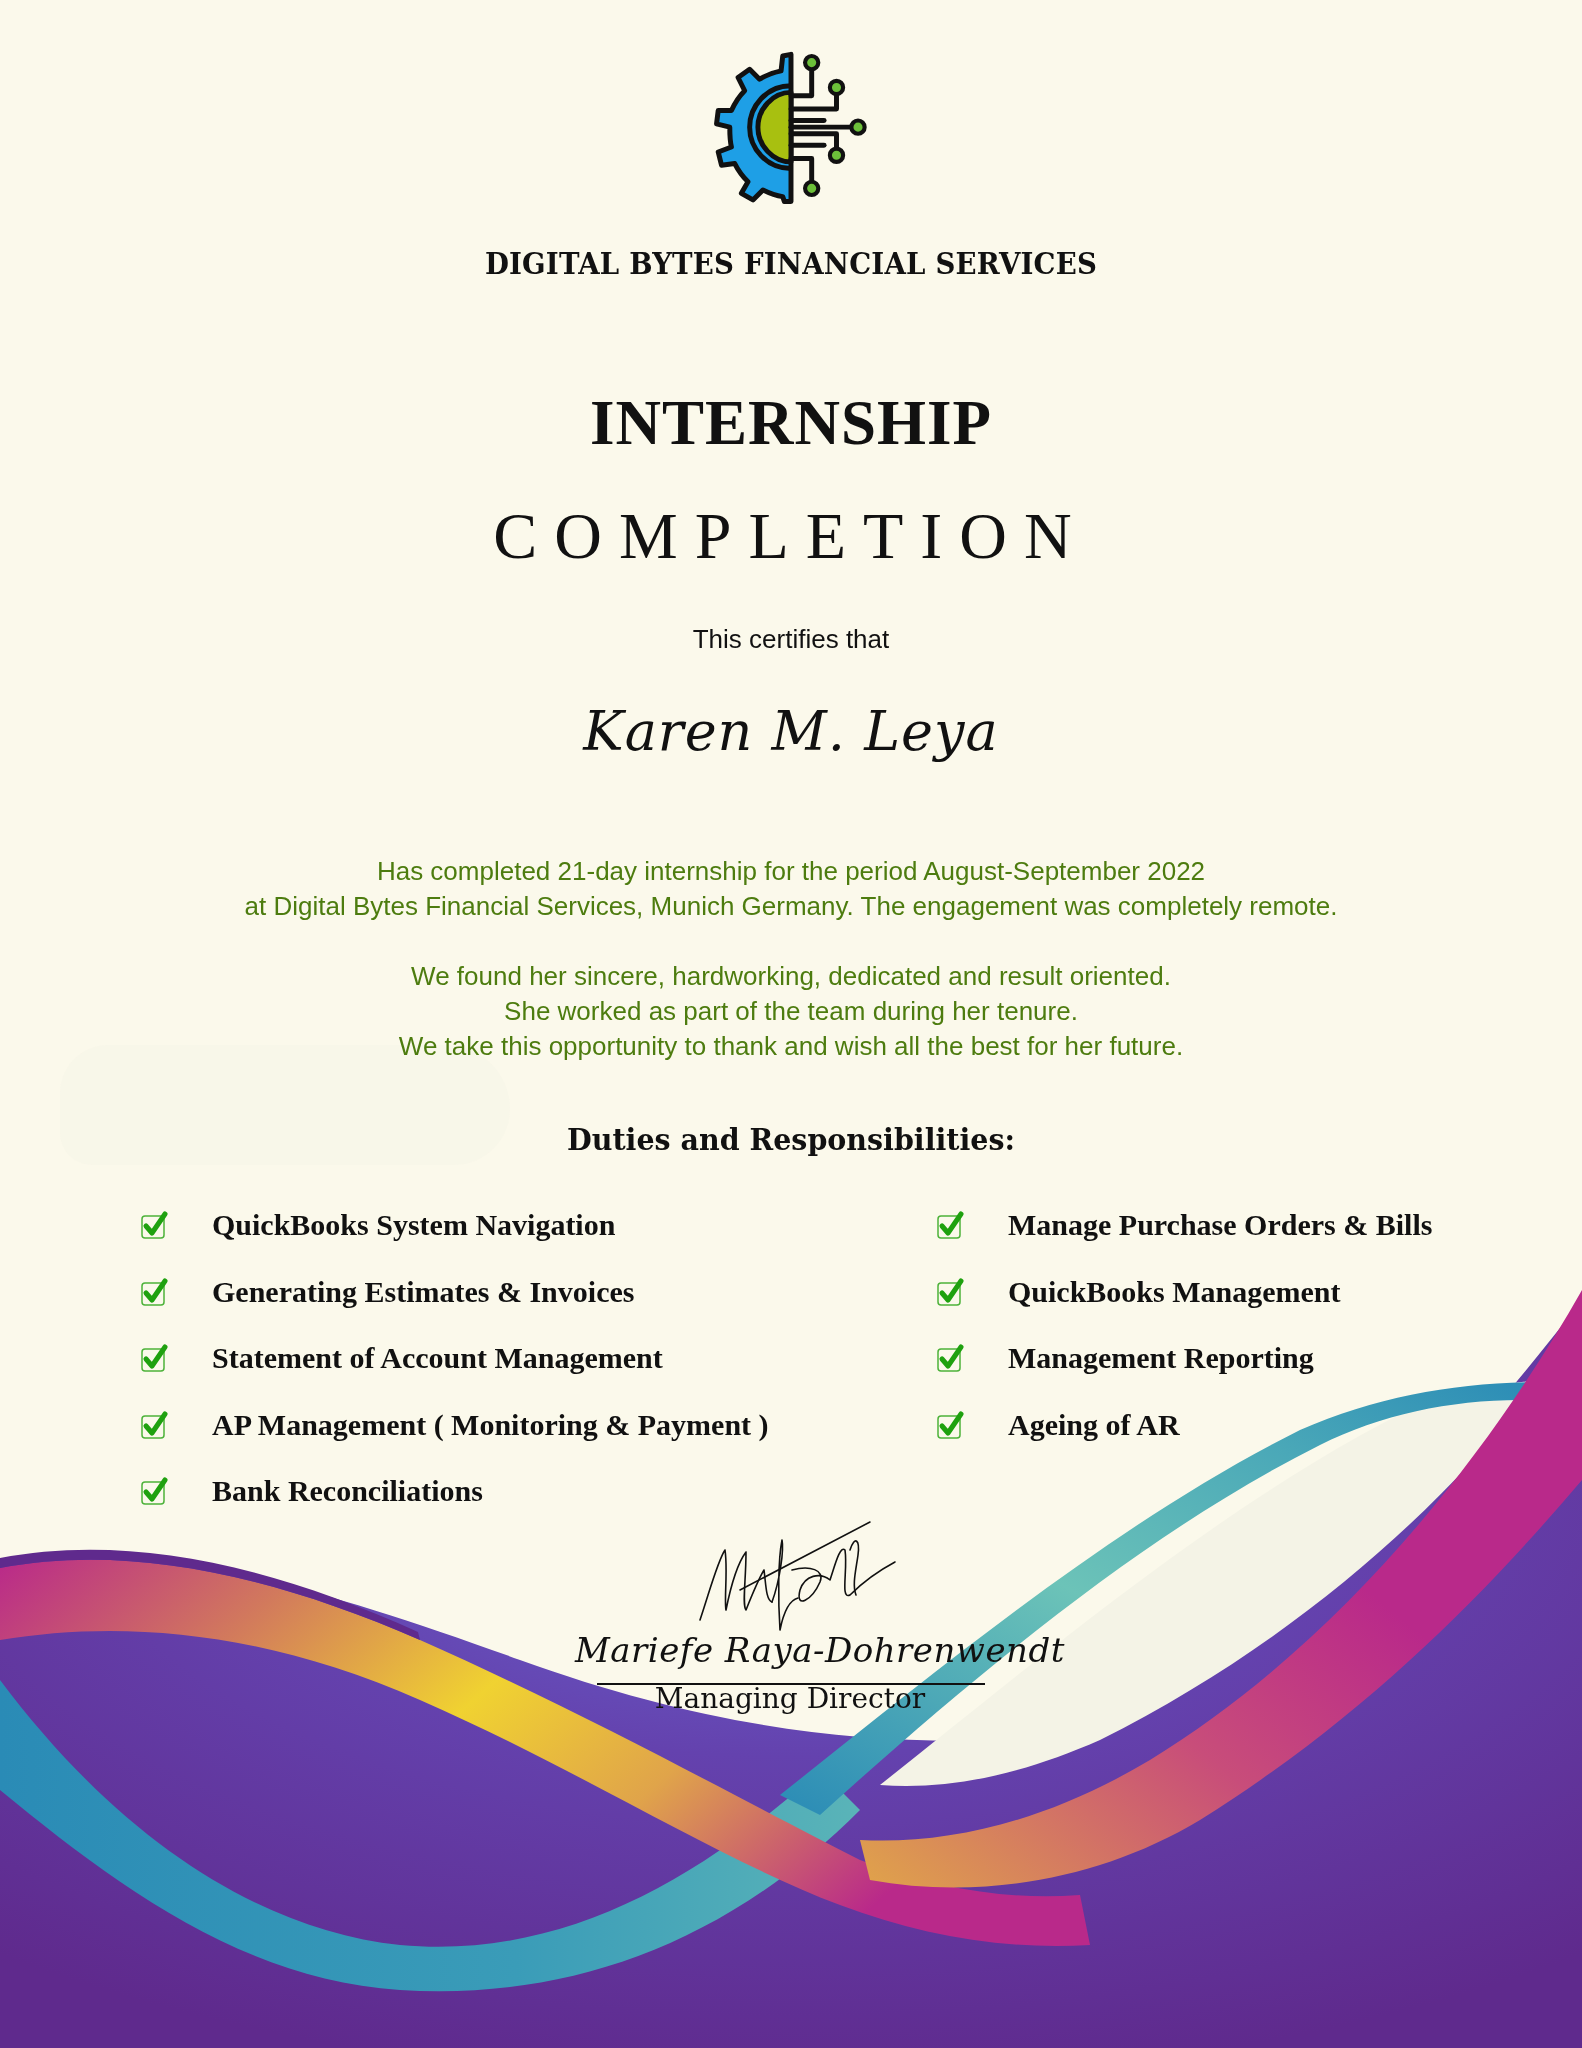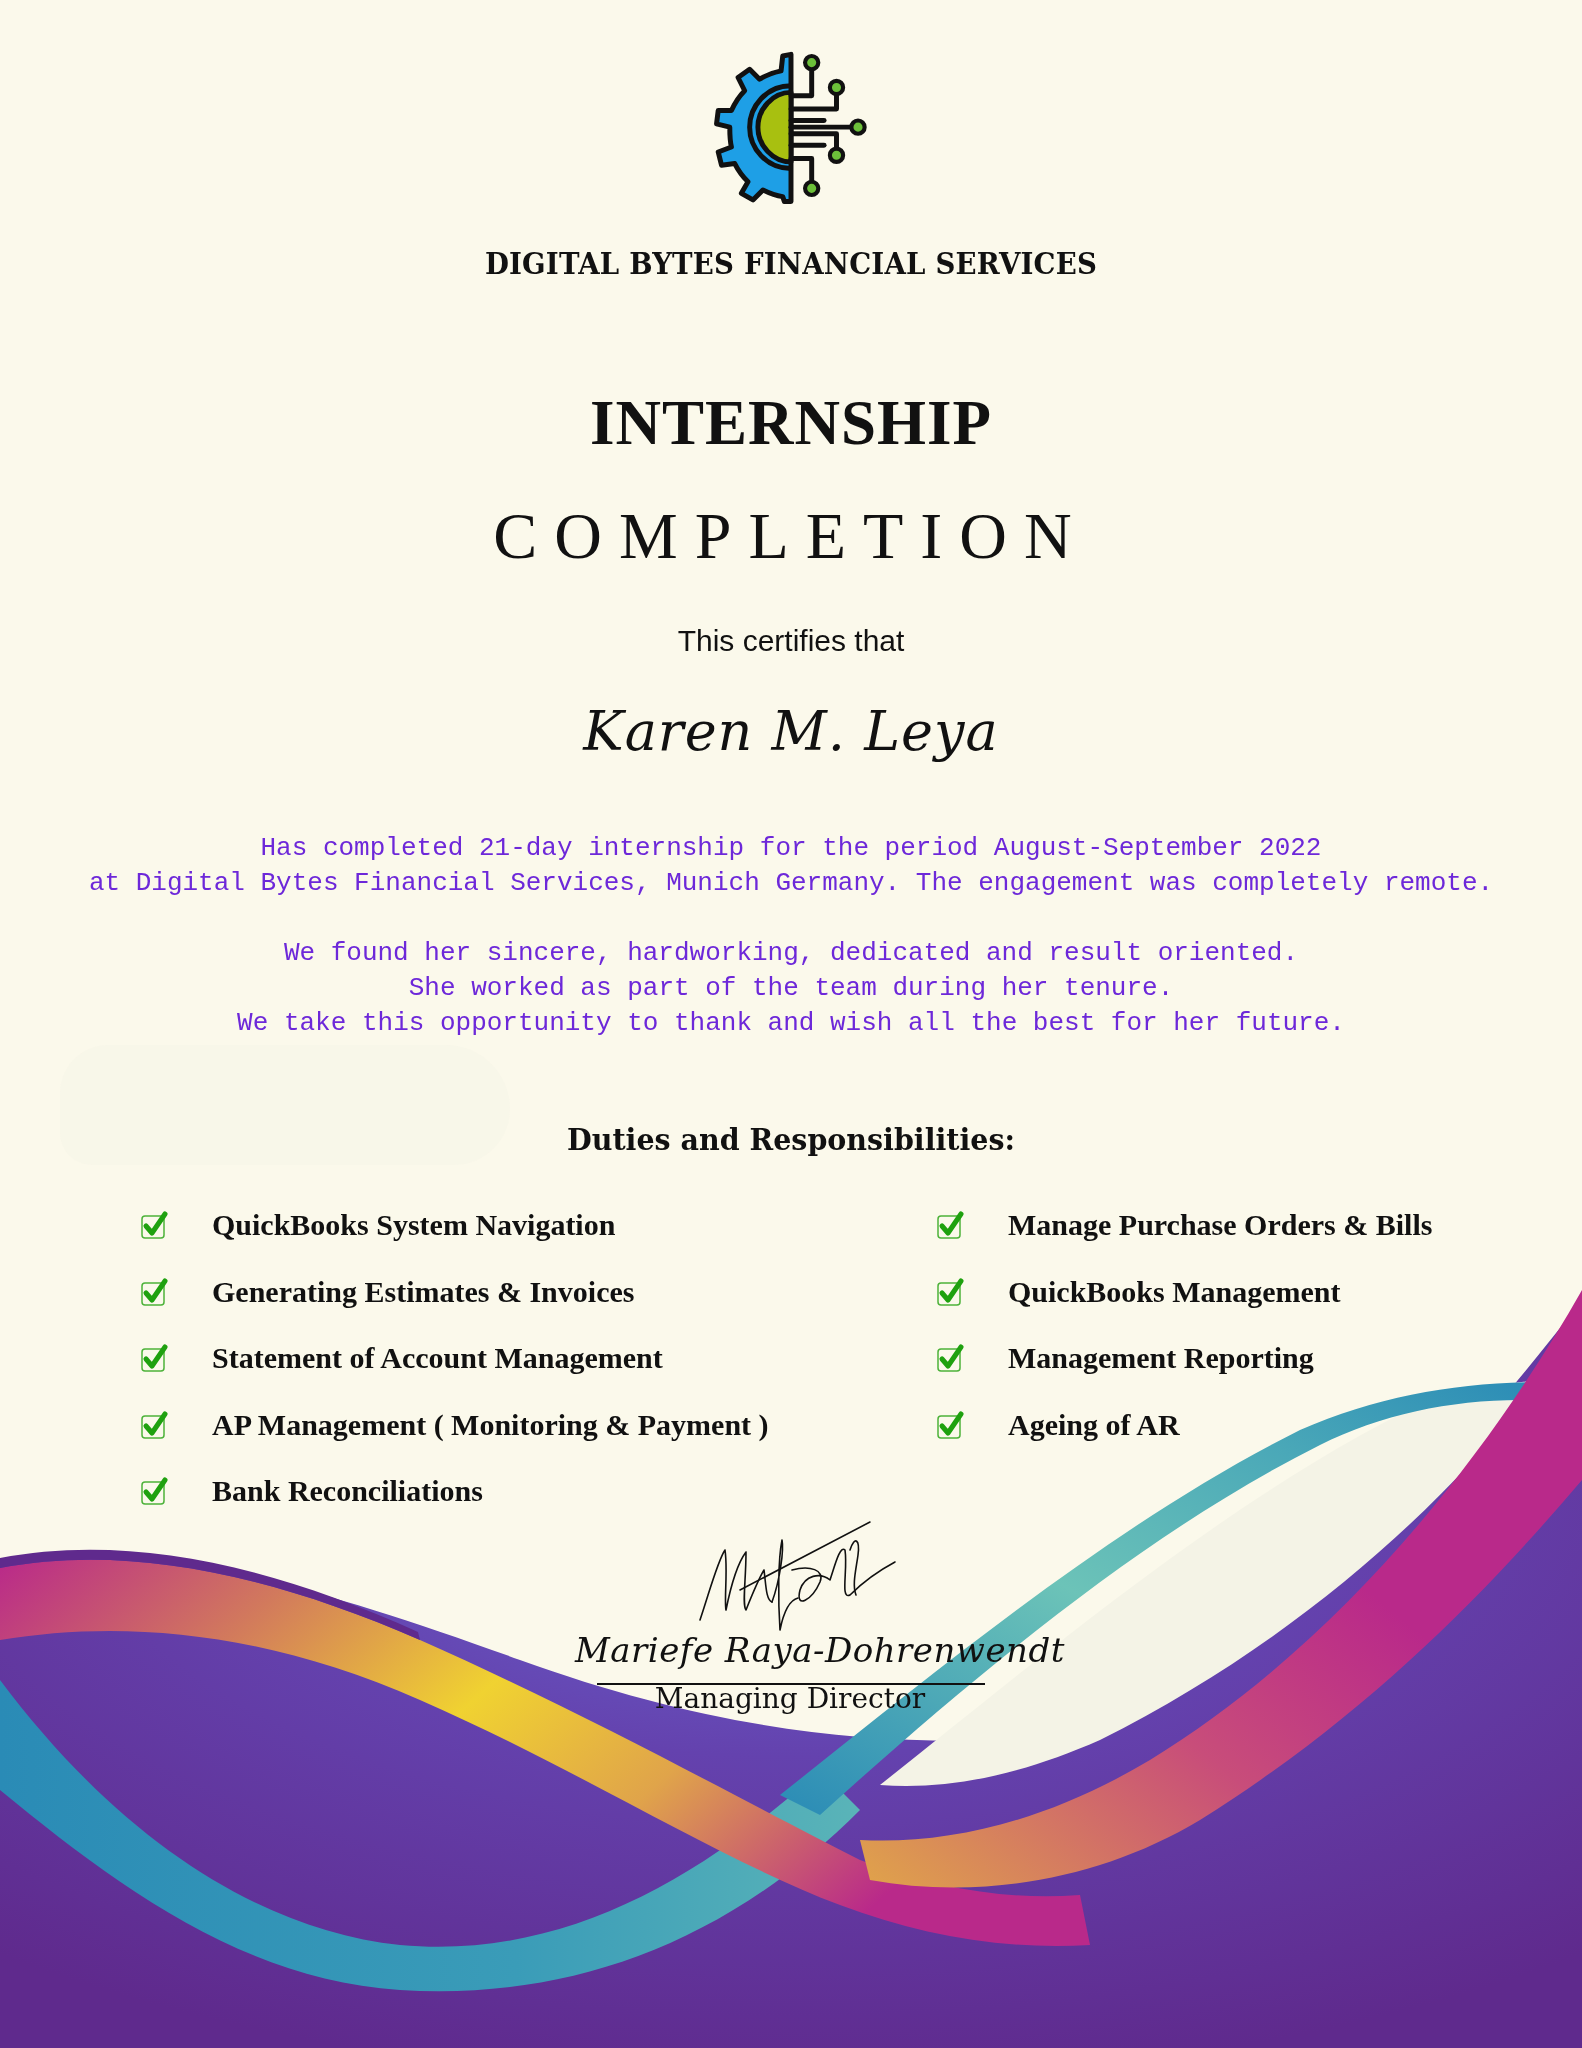--- a/index.html
+++ b/index.html
@@ -24,31 +24,31 @@
       font-family: "Liberation Serif", serif; font-weight: bold; font-size: 63px;
       letter-spacing: 1px; line-height: 1; z-index: 2;
     }
     .title-sub {
       position: absolute; top: 503px; left: 0; width: 100%; text-align: center;
       font-family: "Liberation Serif", serif; font-size: 66px; letter-spacing: 17px;
       line-height: 1; box-sizing: border-box; z-index: 2;
     }
     .certifies {
       position: absolute; top: 624px; left: 0; width: 100%; text-align: center;
-      font-family: "Liberation Sans", sans-serif; font-size: 30px; z-index: 2;
+      font-family: "Liberation Sans", sans-serif; font-size: 26px; z-index: 2;
     }
     .recipient {
       position: absolute; top: 700px; left: 0; width: 100%; text-align: center;
       font-family: "DejaVu Serif", serif; font-style: italic; font-size: 54px;
       letter-spacing: 1px; z-index: 2;
     }
     .body-text {
-      position: absolute; top: 831px; left: 0; width: 100%; text-align: center;
-      font-family: Liberation Mono, monospace; font-size: 26px; line-height: 35px;
-      color: #6d28d9; z-index: 2;
+      position: absolute; top: 854px; left: 0; width: 100%; text-align: center;
+      font-family: Liberation Sans, sans-serif; font-size: 26px; line-height: 35px;
+      color: #4d7c0f; z-index: 2;
     }
     .body-text p { margin: 0; }
     .body-text .gap { height: 35px; }
 
     .smudge {
       position: absolute; left: 60px; top: 1045px; width: 450px; height: 120px;
       background: #F7F5E7; border-radius: 60px 80px 70px 40px; opacity: 0.6; z-index: 1;
     }
 
     .duties-title {

